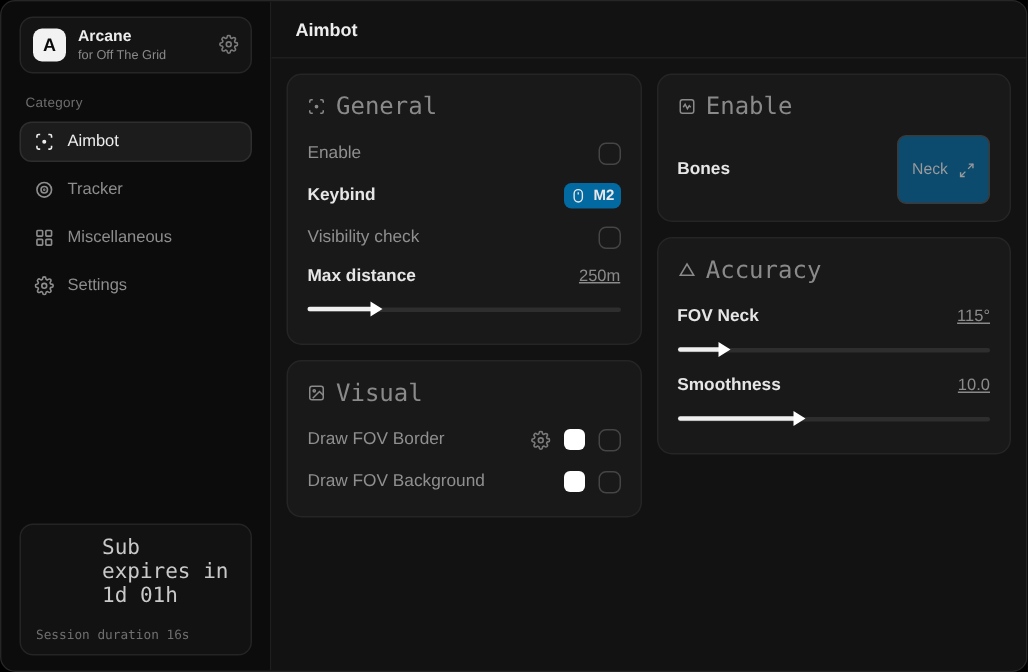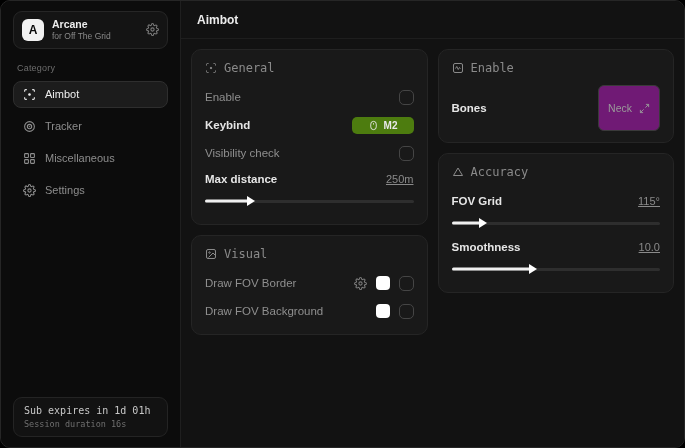--- a/index.html
+++ b/index.html
@@ -20,45 +20,45 @@
   .logo-sub { color:#8a8a8a; font-size:8.5px; }
   .icon { display:inline-flex; align-items:center; justify-content:center; }
   .gear-btn { color:#7a7a7a; cursor:pointer; }
   .cat-label { color:#6d6d6d; font-size:9px; margin:14px 4px 8px 4px; letter-spacing:.2px; }
   .nav-item { display:flex; align-items:center; gap:9px; padding:6px 9px; border-radius:8px;
     color:#8d8d8d; font-size:11px; margin-bottom:5px; border:1px solid transparent; cursor:pointer; }
   .nav-item.active { background:#1c1c1c; border-color:#2e2e2e; color:#ededed; }
   .nav-item .icon { color:inherit; }
   .sidebar-footer { margin-top:auto; background:#121212; border:1px solid #242424; border-radius:9px;
     padding:7px 10px; font-family:"DejaVu Sans Mono", monospace; }
-  .sub-line { color:#c9c9c9; font-size:10px; }
-  .dur-line { color:#6f6f6f; font-size:8.5px; margin-top:3px; }
+  .sub-line { color:#c9c9c9; font-size:14px;margin-left:44px; }
+  .dur-line { color:#6f6f6f; font-size:8.5px; margin-top:14px; }
   
   .main { flex:1; background:#121212; display:flex; flex-direction:column; }
   .main-header { height:38px; display:flex; align-items:center; padding:0 16px;
     border-bottom:1px solid #1e1e1e; }
   .page-title { color:#ededed; font-size:12px; font-weight:bold; }
   .content { display:flex; gap:10px; padding:10px; align-items:flex-start; }
   .col { display:flex; flex-direction:column; gap:10px; flex:1; }
   .card { background:#191919; border:1px solid #252525; border-radius:10px; padding:11px 13px; }
   .card-head { display:flex; align-items:center; gap:7px; color:#8a8a8a;
-    font-family:"DejaVu Sans Mono", monospace; font-size:12px; margin-bottom:10px; }
+    font-family:"DejaVu Sans Mono", monospace; font-size:16px; margin-bottom:10px; }
   .row { display:flex; align-items:center; justify-content:space-between; min-height:24px; }
   .row + .row { margin-top:4px; }
   .lbl { font-size:11.5px; }
   .lbl.bright { color:#e6e6e6; font-weight:bold; }
   .lbl.dim { color:#8f8f8f; }
   .val { color:#8a8a8a; font-size:11px;text-decoration:underline; }
   .checkbox { width:15px; height:15px; border:1.5px solid #454545; border-radius:5px; background:transparent; cursor:pointer; }
   .swatch { width:14px; height:14px; border-radius:4px; cursor:pointer; }
   .controls { display:flex; align-items:center; gap:9px; }
-  .key-badge { display:flex; align-items:center; gap:5px; background:#4d7c0f; border-radius:5px;
-    padding:3px 16px; color:#e8e8e8; font-size:10px; font-weight:bold; cursor:pointer; }
+  .key-badge { display:flex; align-items:center; gap:5px; background:#0369a1; border-radius:5px;
+    padding:3px 4px; color:#e8e8e8; font-size:10px; font-weight:bold; cursor:pointer; }
   .select-btn { display:flex; align-items:center; gap:7px; border:1px solid #3a3a3a; border-radius:6px;
-    padding:16px 9px; color:#9a9a9a; font-size:10.5px; background:#701a75; cursor:pointer; }
+    padding:16px 9px; color:#9a9a9a; font-size:10.5px; background:#0c4a6e; cursor:pointer; }
   
   .slider-row { margin-top:2px; margin-bottom:6px; }
   .slider { position:relative; height:12px; display:flex; align-items:center; margin-top:4px; cursor:pointer; }
   .track { width:100%; height:3px; background:#2e2e2e; border-radius:2px; }
   .fill { position:absolute; left:0; top:50%; transform:translateY(-50%); height:3px; background:#f0f0f0; border-radius:2px; }
   .thumb { position:absolute; top:50%; transform:translateY(-50%) translateX(-2px);
     width:0; height:0; border-top:5px solid transparent; border-bottom:5px solid transparent;
     border-left:8px solid #ffffff; }
 </style>
 </head>
@@ -265,21 +265,21 @@
             <span class="icon">
               <svg width="12" height="12" viewBox="0 0 24 24" fill="none" stroke="currentColor" stroke-width="2">
                   <path d="M12 4 L21 19 L3 19 Z"></path>
                 </svg>
             </span>
             <span>Accuracy</span>
           </div>
 
           <div class="slider-row">
             <div class="row">
-              <span class="lbl bright">FOV Grid</span>
+              <span class="lbl bright">FOV Neck</span>
               <span class="val">115°</span>
             </div>
             <div class="slider">
               <div class="track"></div>
               <div class="fill" style="width: 14%;"></div>
               <div class="thumb" style="left: 14%;"></div>
             </div>
           </div>
 
           <div class="slider-row">

